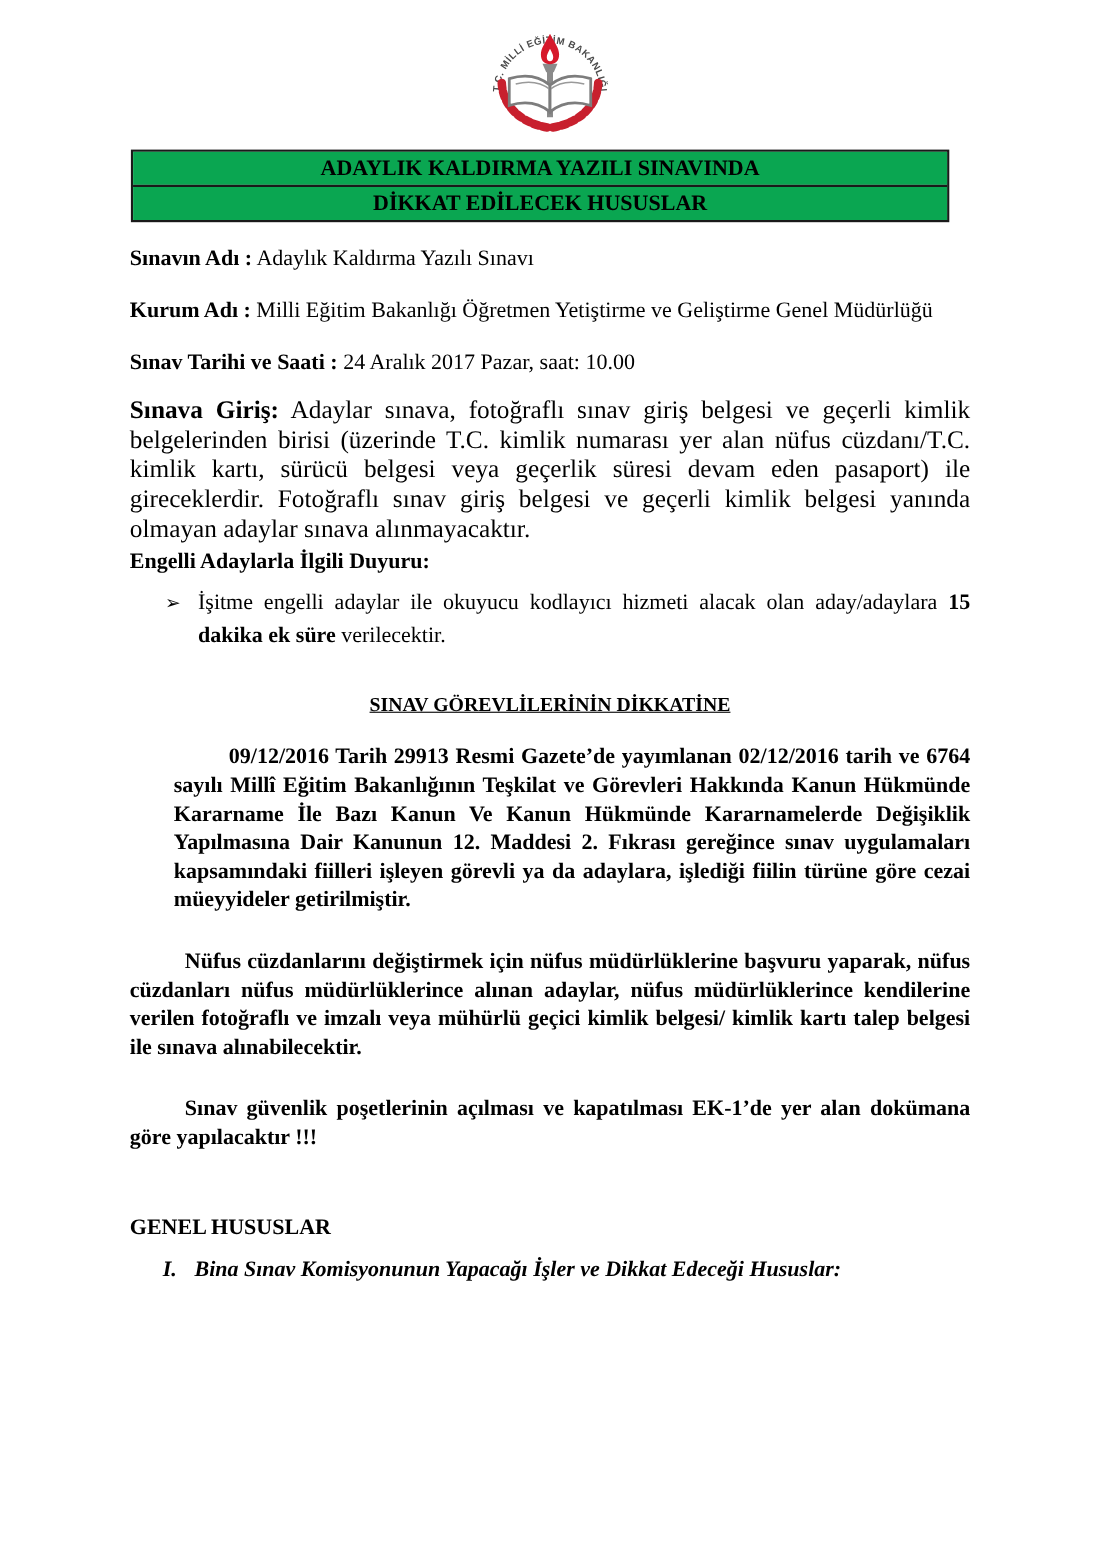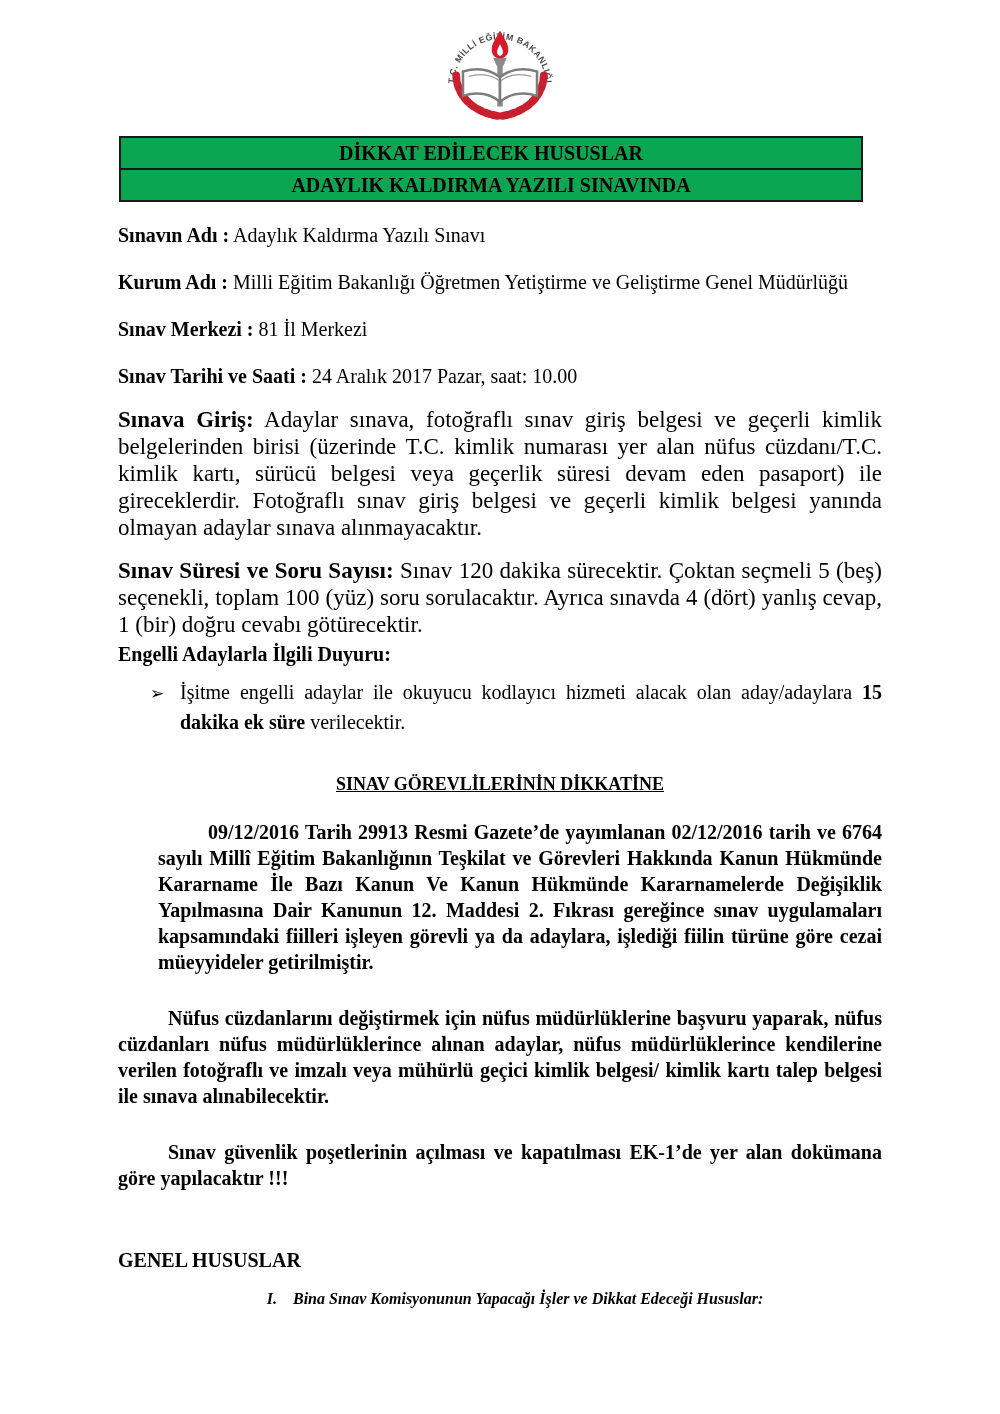--- a/index.html
+++ b/index.html
@@ -82,23 +82,22 @@
     text-align: left;
     font-weight: bold;
     font-size: 20px;
     line-height: 27px;
   }
   .roman-heading {
     margin-top: 11px;
     padding-left: 30px;
     font-weight: bold;
     font-style: italic;
-    font-size: 16px;
+    font-size: 20px;
     line-height: 27px;
-    text-align: center;
   }
   .roman-heading .numeral { margin-right: 16px; }
   .last-para {
     margin-top: 6px;
     font-size: 20px;
     line-height: 33px;
     text-align: justify;
   }
 </style>
 </head>
@@ -129,44 +128,38 @@
         <path d="M 62 64 L 62 89" fill="none" stroke="#7d7d7d" stroke-width="2"></path>
       </g>
 
       <path d="M 55 44 L 69 44 L 65.5 52 L 58.5 52 Z" fill="#8a8a8a"></path>
       <path d="M 62 16 C 57.5 25 53.5 29 53.5 35.5 C 53.5 41.5 57 44.5 62 44.5 C 67 44.5 70.5 41.5 70.5 35.5 C 70.5 29 66.5 25 62 16 Z" fill="#d6192b"></path>
       <path d="M 62 30 C 60 34 59 35.5 59 38 C 59 40.5 60.3 41.8 62 41.8 C 63.7 41.8 65 40.5 65 38 C 65 35.5 64 34 62 30 Z" fill="#ffffff"></path>
     </svg>
   </div>
 
   <div class="banner">
+    <div class="banner-row js-green" style="background: rgb(10, 166, 81);">ADAYLIK KALDIRMA YAZILI SINAVINDA</div>
     <div class="banner-row js-green" style="background: rgb(10, 166, 81);">DİKKAT EDİLECEK HUSUSLAR</div>
-    <div class="banner-row js-green" style="background: rgb(10, 166, 81);">ADAYLIK KALDIRMA YAZILI SINAVINDA</div>
   </div>
 
   <div class="info-line">
     <span class="lbl">Sınavın Adı :</span><span> Adaylık Kaldırma Yazılı Sınavı</span>
   </div>
   <div class="info-line">
     <span class="lbl">Kurum Adı :</span><span> Milli Eğitim Bakanlığı Öğretmen Yetiştirme ve Geliştirme Genel Müdürlüğü</span>
   </div>
   <div class="info-line">
-    <span class="lbl">Sınav Merkezi :</span><span> 81 İl Merkezi</span>
-  </div>
-  <div class="info-line">
     <span class="lbl">Sınav Tarihi ve Saati :</span><span> 24 Aralık 2017 Pazar, saat: 10.00</span>
   </div>
 
   <div class="para">
     <span class="lbl">Sınava Giriş:</span><span> Adaylar sınava, fotoğraflı sınav giriş belgesi ve geçerli kimlik belgelerinden birisi (üzerinde T.C. kimlik numarası yer alan nüfus cüzdanı/T.C. kimlik kartı, sürücü belgesi veya geçerlik süresi devam eden pasaport) ile gireceklerdir. Fotoğraflı sınav giriş belgesi ve geçerli kimlik belgesi yanında olmayan adaylar sınava alınmayacaktır.</span>
   </div>
 
-  <div class="para">
-    <span class="lbl">Sınav Süresi ve Soru Sayısı:</span><span> Sınav 120 dakika sürecektir. Çoktan seçmeli 5 (beş) seçenekli, toplam 100 (yüz) soru sorulacaktır. Ayrıca sınavda 4 (dört) yanlış cevap, 1 (bir) doğru cevabı götürecektir.</span>
-  </div>
 
   <div class="engelli-heading">Engelli Adaylarla İlgili Duyuru:</div>
   <div class="bullet">
     <span class="arrow">➢</span><span>İşitme engelli adaylar ile okuyucu kodlayıcı hizmeti alacak olan aday/adaylara </span><span class="lbl">15 dakika ek süre</span><span> verilecektir.</span>
   </div>
 
   <div class="center-heading">
     <span class="u">SINAV GÖREVLİLERİNİN DİKKATİNE</span>
   </div>
 

